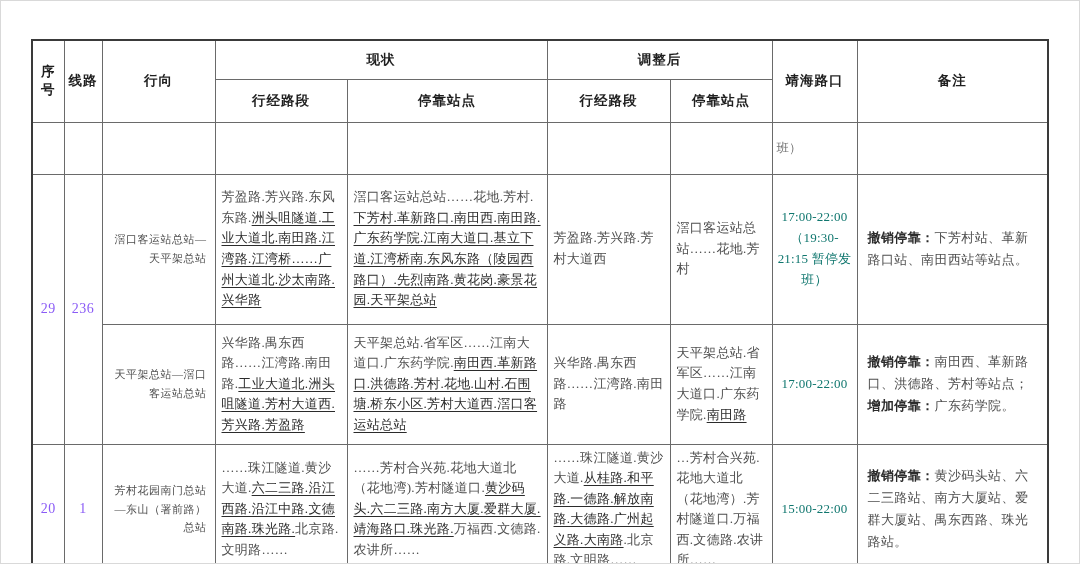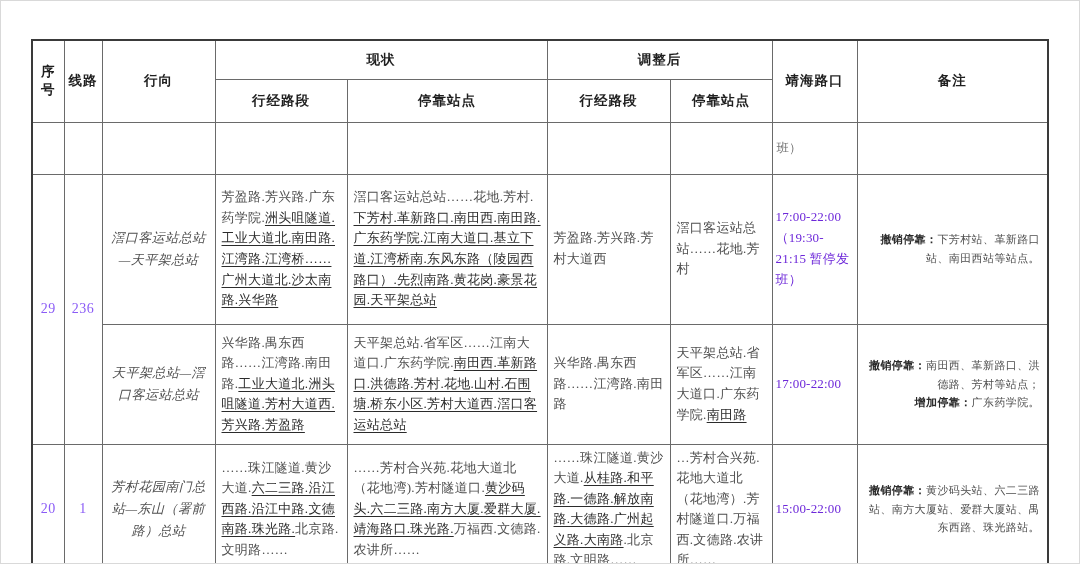--- a/index.html
+++ b/index.html
@@ -42,47 +42,47 @@
   .h-29a{height:150px;}
   .h-29b{height:120px;}
   .h-30{height:113px;}
   .cell-num{
     text-align:center;
     font-size:14px;
     color:#8b5cf6;
     letter-spacing:0.5px;
   }
   .cell-dir{
-    text-align:center;
-    font-size:13px;
+    text-align:right;
+    font-size:11px;
     line-height:1.7;
     padding:3px 8px;
     letter-spacing:0.5px;
-    font-style:italic;
   }
   .cell-rich{
     font-size:13px;
     line-height:1.58;
     text-align:left;
     padding:3px 5px 3px 6px;
     letter-spacing:0.3px;
     white-space:pre-wrap;
     word-break:break-all;
   }
   .cell-time{
+    text-align:center;
     font-size:13px;
     line-height:1.6;
     padding:2px 3px;
-    color:#6d28d9;
+    color:#0f766e;
     letter-spacing:0.2px;
   }
   .cell-remarks{
-    font-size:11px;
+    font-size:13px;
     line-height:1.7;
-    text-align:right;
+    text-align:left;
     padding:3px 7px 3px 10px;
     letter-spacing:0.4px;
     white-space:pre-wrap;
     margin-top:20px;
   }
   .cell-carry-time{
     vertical-align:top;
     text-align:left;
     font-size:12.5px;
     color:#707070;
@@ -136,21 +136,21 @@
         <td></td>
         <td></td>
         <td></td>
         <td class="cell-carry-time">班）</td>
         <td></td>
       </tr>
       <tr class="h-29a">
         <td rowspan="2" class="cell-num">29</td>
         <td rowspan="2" class="cell-num">236</td>
         <td class="cell-dir">滘口客运站总站—天平架总站</td>
-        <td class="cell-rich"><span>芳盈路.芳兴路.广东药学院.</span><span class="seg-bu">洲头咀隧道.工业大道北.南田路.江湾路.江湾桥……广州大道北.沙太南路.兴华路</span></td>
+        <td class="cell-rich"><span>芳盈路.芳兴路.东风东路.</span><span class="seg-bu">洲头咀隧道.工业大道北.南田路.江湾路.江湾桥……广州大道北.沙太南路.兴华路</span></td>
         <td class="cell-rich"><span>滘口客运站总站……花地.芳村.</span><span class="seg-bu">下芳村.革新路口.南田西.南田路.广东药学院.江南大道口.基立下道.江湾桥南.东风东路（陵园西路口）.先烈南路.黄花岗.豪景花园.天平架总站</span></td>
         <td class="cell-rich"><span>芳盈路.芳兴路.芳村大道西</span></td>
         <td class="cell-rich"><span>滘口客运站总站……花地.芳村</span></td>
         <td class="cell-time">17:00-22:00（19:30-21:15 暂停发班）</td>
         <td class="cell-remarks"><span class="seg-b">撤销停靠：</span><span>下芳村站、革新路口站、南田西站等站点。</span></td>
       </tr>
       <tr class="h-29b">
         <td class="cell-dir">天平架总站—滘口客运站总站</td>
         <td class="cell-rich"><span>兴华路.禺东西路……江湾路.南田路.</span><span class="seg-bu">工业大道北.洲头咀隧道.芳村大道西.芳兴路.芳盈路</span></td>
         <td class="cell-rich"><span>天平架总站.省军区……江南大道口.广东药学院.</span><span class="seg-bu">南田西.革新路口.洪德路.芳村.花地.山村.石围塘.桥东小区.芳村大道西.滘口客运站总站</span></td>

